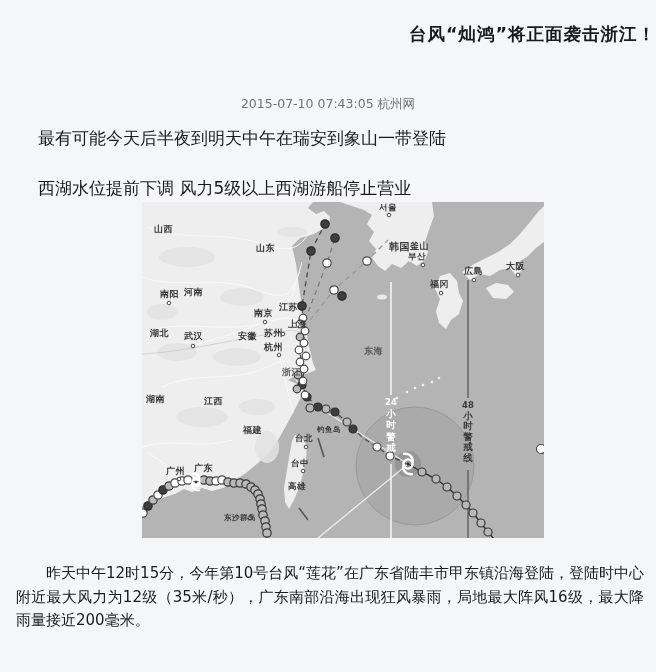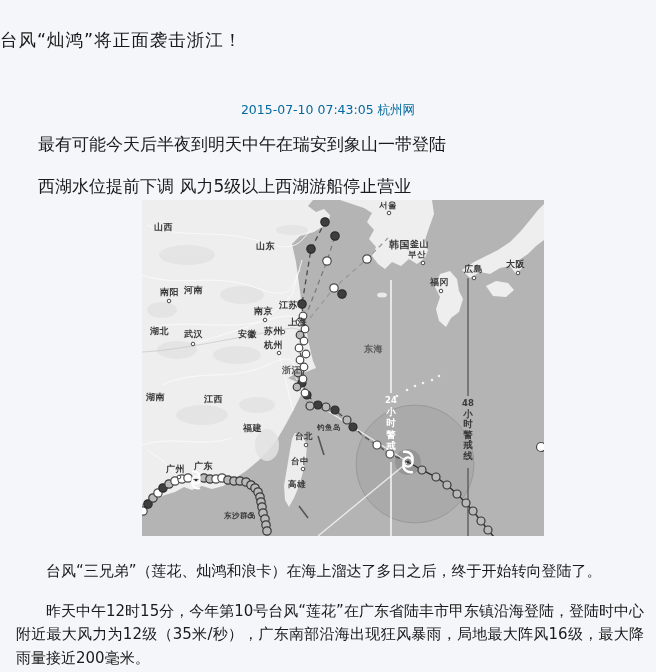--- a/index.html
+++ b/index.html
@@ -4,36 +4,36 @@
 <style>
   * { margin:0; padding:0; box-sizing:border-box; }
   html,body { background:#f5f6f9; }
   body {
     width:656px; min-height:672px;
     font-family:"DejaVu Sans", sans-serif;
     color:#1a1a1a;
   }
   .page { width:656px; overflow:hidden; }
   .title {
-    margin-top:28px;
-    text-align:left;
-    font-size:17.5px; font-weight:normal;
+    margin-top:22px;
+    text-align:right;
+    font-size:17.5px; font-weight:bold;
     letter-spacing:1px;
   }
   .meta {
     margin-top:50px;
     text-align:center;
-    font-size:12.5px; color:#0369a1;
+    font-size:12.5px; color:#737373;
   }
   .lead { margin-top:17px; }
   .lead p {
     margin:0 0 0 38px;
     font-size:17px; line-height:16px;
   }
-  .lead p + p { margin-top:26px; }
+  .lead p + p { margin-top:34px; }
   .map-wrap {
     margin:6px 0 0 142px;
     width:402px; height:336px;
     line-height:0;
   }
   svg text { font-family:"DejaVu Sans", sans-serif; }
   .bodytext { margin-top:24px; }
   .bodytext p {
     margin:0 12px 0 16px;
     font-size:15px; line-height:23.5px;
@@ -270,17 +270,16 @@
           <circle cx="299" cy="91" r="1.8" fill="#ffffff" stroke="#4a4a4a" stroke-width="1"></circle>
           <text x="322" y="72" font-size="9" fill="#383838" font-weight="bold" letter-spacing="0.5">広島</text>
           <circle cx="332" cy="78" r="1.8" fill="#ffffff" stroke="#4a4a4a" stroke-width="1"></circle>
           <text x="364" y="67" font-size="9" fill="#383838" font-weight="bold" letter-spacing="0.5">大阪</text>
           <circle cx="376" cy="73" r="1.8" fill="#ffffff" stroke="#4a4a4a" stroke-width="1"></circle>
         </g>
     </svg>
   </div>
 
   <div class="bodytext">
-    <p>台风“三兄弟”（莲花、灿鸿和浪卡）在海上溜达了多日之后，终于开始转向登陆了。</p>
     <p>昨天中午12时15分，今年第10号台风“莲花”在广东省陆丰市甲东镇沿海登陆，登陆时中心附近最大风力为12级（35米/秒），广东南部沿海出现狂风暴雨，局地最大阵风16级，最大降雨量接近200毫米。</p>
   </div>
 
 </div>
 
 </body></html>

